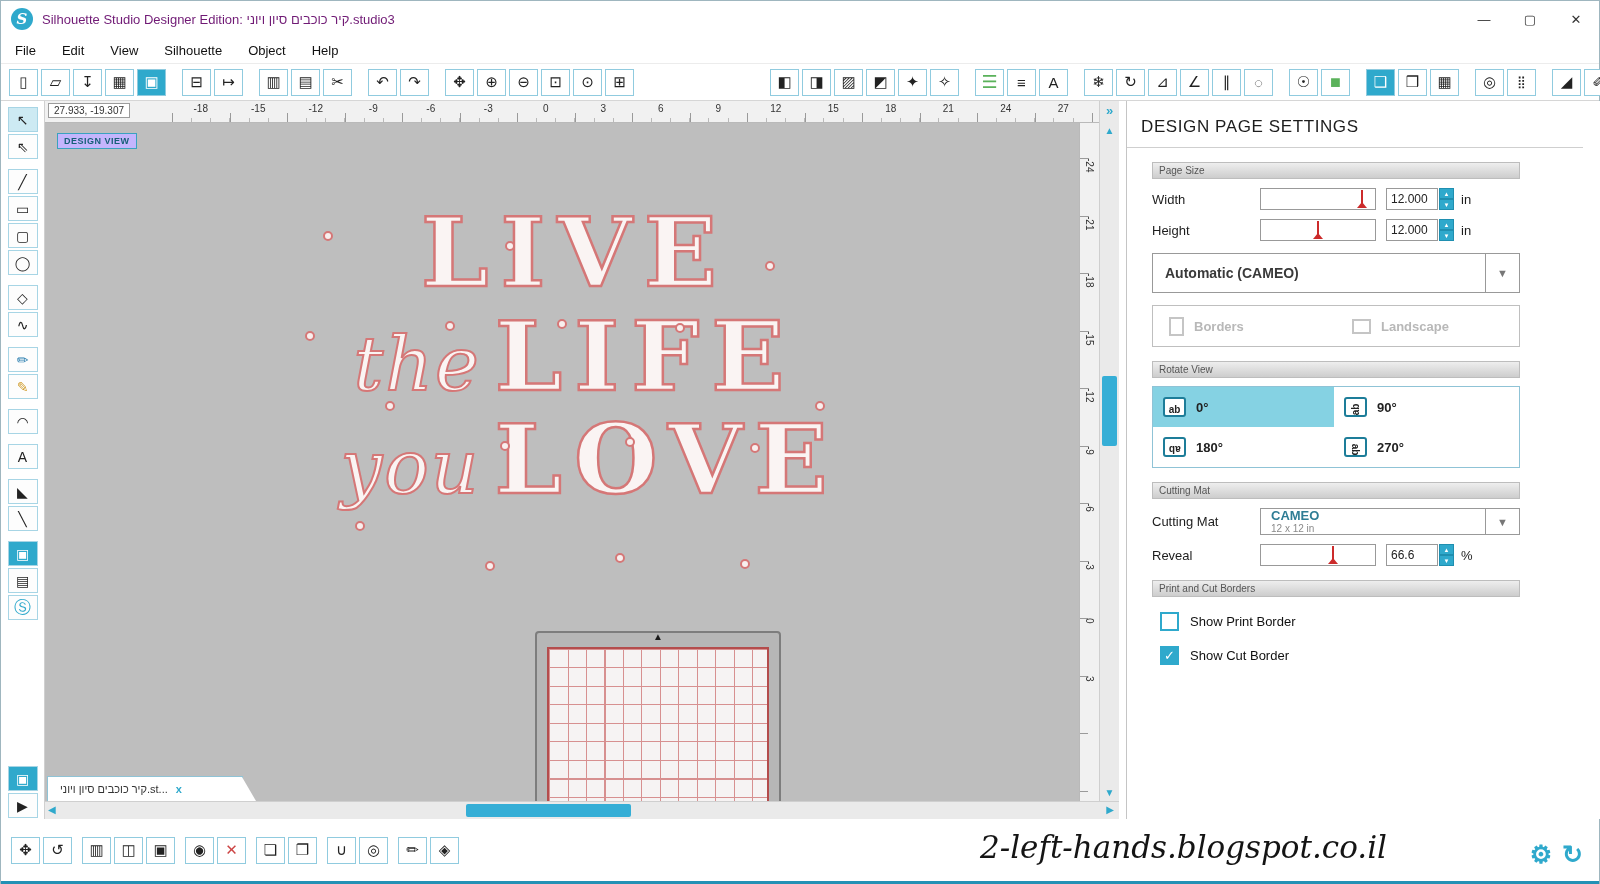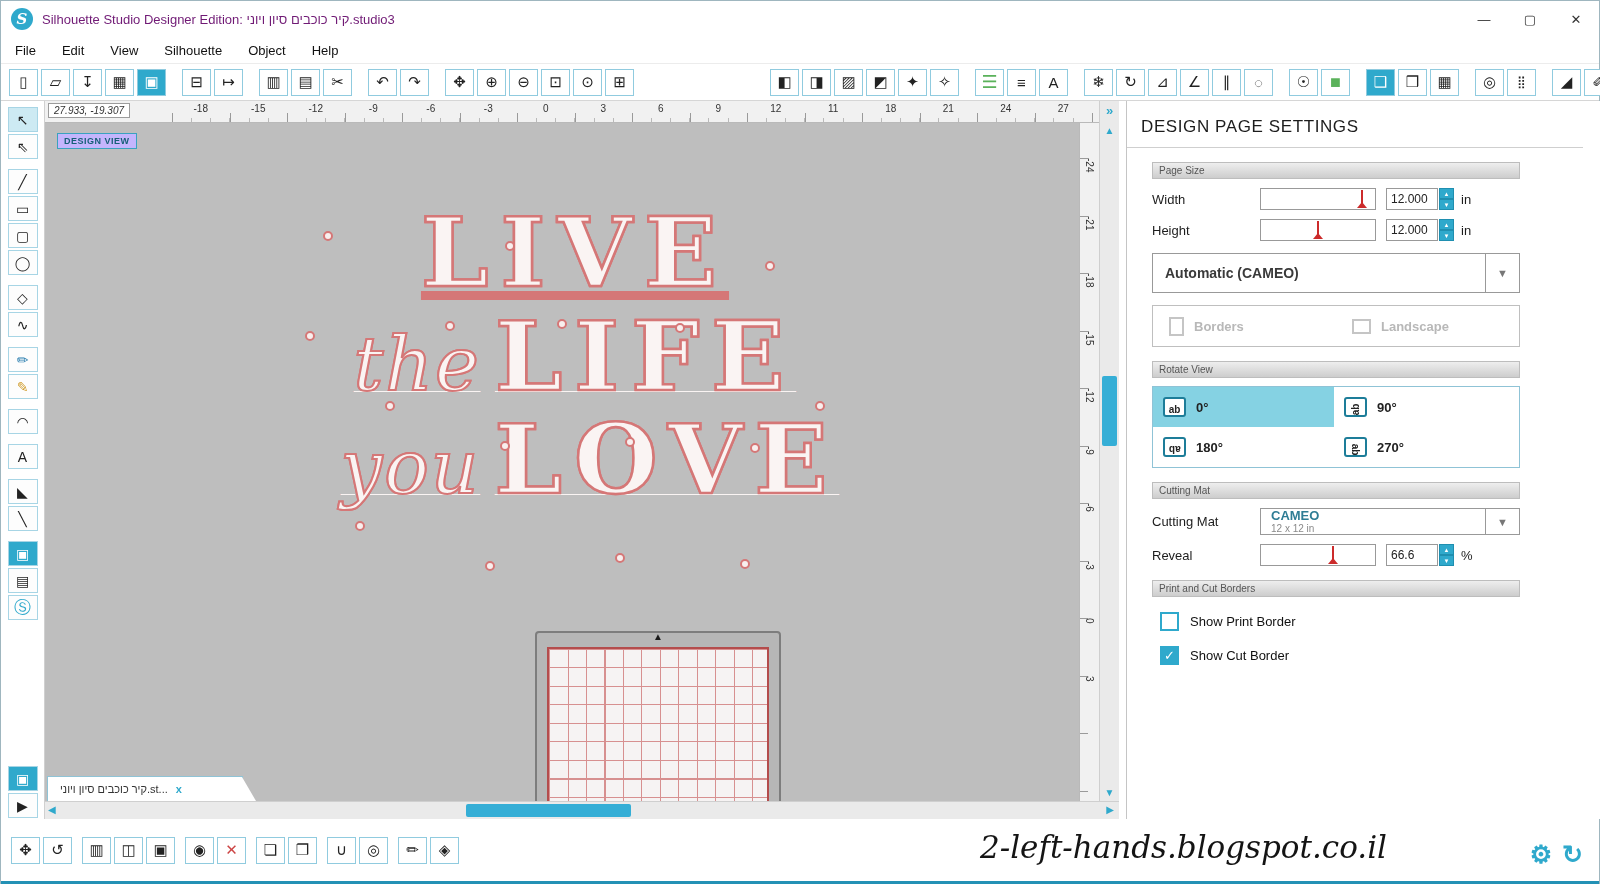--- a/index.html
+++ b/index.html
@@ -43,28 +43,28 @@
   .flex-sp { flex:1; }
 
   
   #canvas-wrap { position:relative; width:1081px; height:718px; background:#fff; flex:none; }
   #ruler-top { position:absolute; left:0; top:0; width:1054px; height:22px; background:#f1f1f1; border-bottom:1px solid #b9b9b9; display:flex; padding-left:127px;
     background-image:
       repeating-linear-gradient(90deg, #9a9a9a 0 1px, transparent 1px 57.5px),
       repeating-linear-gradient(90deg, #b9b9b9 0 1px, transparent 1px 19.16px);
     background-size:100% 9px, 100% 4px; background-position:127px 100%, 127px 100%; background-repeat:no-repeat; background-color:#f1f1f1; }
   .rn { width:57.5px; flex:none; text-align:center; font-size:10px; color:#333; line-height:16px; }
-  #coord-box { position:absolute; left:3px; top:2px; background:#fff; border:1px solid #9c9c9c; font-size:10px; color:#333; padding:1px 5px; z-index:6;font-style:italic; }
+  #coord-box { position:absolute; left:3px; top:2px; background:#fff; border:1px solid #9c9c9c; font-size:10px; color:#333; padding:1px 5px; z-index:6; }
 
   #canvas { position:absolute; left:0; top:22px; width:1034px; height:678px; background:#bebebe; overflow:hidden; }
   #design-view-badge { position:absolute; left:12px; top:10px; background:#c4b5fd; border:1px solid #3aa2bf; color:#14lift6d86; color:#155f76; font-size:9px; font-weight:bold; padding:2px 6px; letter-spacing:0.5px; }
 
   
   #design { position:absolute; left:250px; top:78px; width:560px; text-align:center; color:#faf4f3; }
-  .dline { line-height:1.08; white-space:nowrap;text-decoration:underline; }
+  .dline { line-height:1.08; white-space:nowrap; }
   .big { font-family:"DejaVu Serif", serif; font-weight:bold; font-size:96px; letter-spacing:12px; -webkit-text-stroke:2.5px #d57777; text-shadow:0 0 1px #d57777; }
   .script { font-family:"DejaVu Serif", serif; font-style:italic; font-size:74px; letter-spacing:2px; -webkit-text-stroke:2px #d57777; text-shadow:0 0 1px #d57777; margin-right:14px; }
   .dline3 { margin-left:30px; }
   .dot { position:absolute; width:10px; height:10px; border:2px solid #d57777; border-radius:50%; background:#f8efee; }
 
   
   #mat { position:absolute; left:490px; top:508px; width:246px; height:285px; background:#b6b6b6; border:2px solid #7d7d7d; border-radius:4px; }
   #mat-grid { position:absolute; left:10px; right:10px; top:14px; bottom:8px; background:#f6f3f3; border:2px solid #b44c4c;
     background-image:
       repeating-linear-gradient(90deg, #d79090 0 1px, transparent 1px 18.5px),
@@ -263,21 +263,21 @@
           <span class="rn">-15</span>
           <span class="rn">-12</span>
           <span class="rn">-9</span>
           <span class="rn">-6</span>
           <span class="rn">-3</span>
           <span class="rn">0</span>
           <span class="rn">3</span>
           <span class="rn">6</span>
           <span class="rn">9</span>
           <span class="rn">12</span>
-          <span class="rn">11</span>
+          <span class="rn">15</span>
           <span class="rn">18</span>
           <span class="rn">21</span>
           <span class="rn">24</span>
           <span class="rn">27</span>
         </div>
       <div id="coord-box">27.933, -19.307</div>
 
       <div id="canvas">
         <div id="design-view-badge">DESIGN VIEW</div>
 

